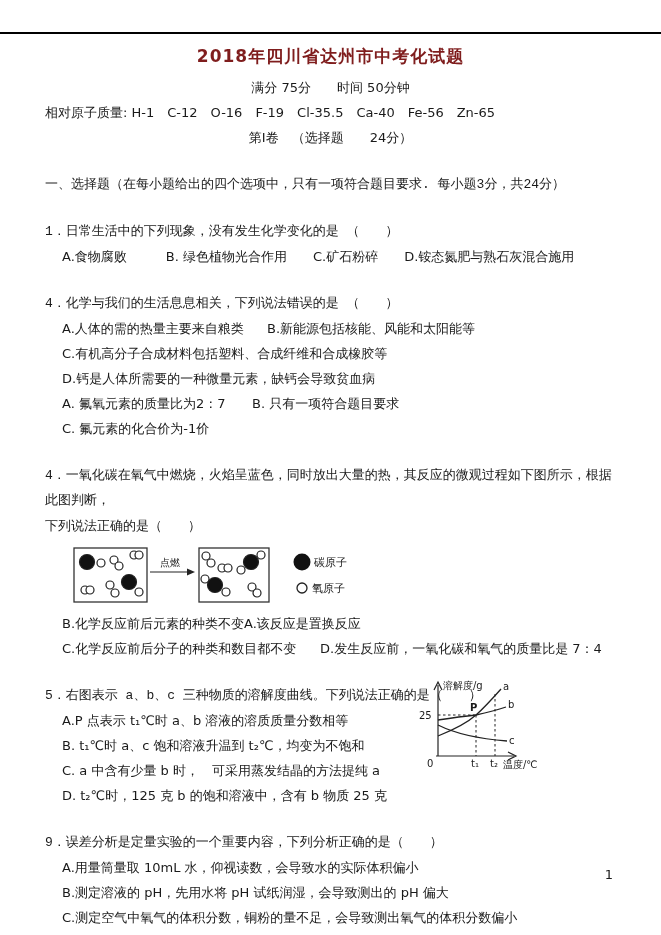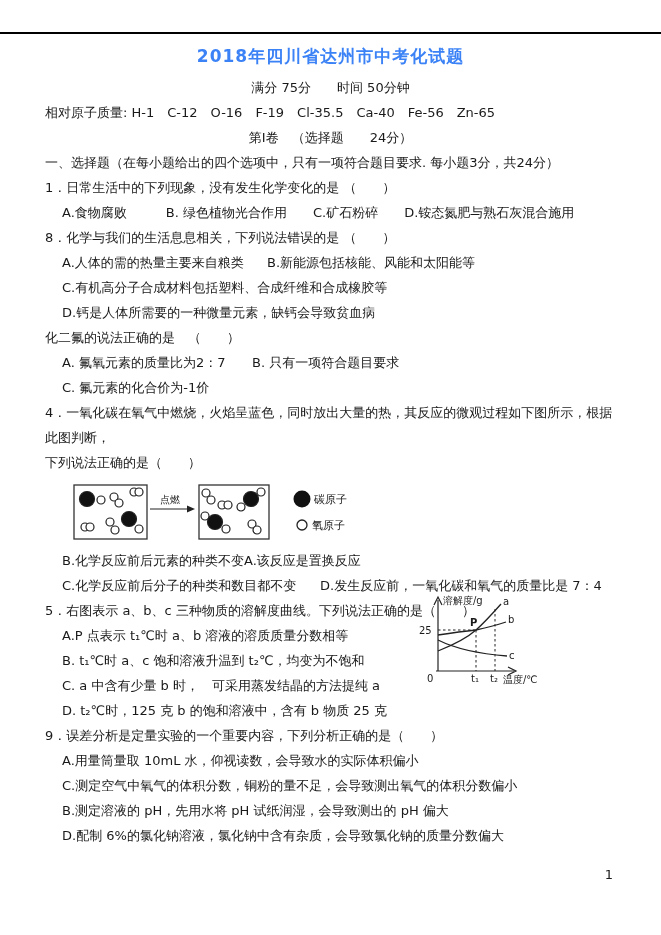--- a/index.html
+++ b/index.html
@@ -3,24 +3,24 @@
 <meta charset="utf-8">
 <style>
   html,body { margin:0; padding:0; background:#e8e8e8; }
   .page {
     width:661px; height:935px; margin:0 auto; background:#ffffff;
     position:relative; overflow:hidden;
     font-family:"DejaVu Sans", sans-serif; color:#1a1a1a; font-size:13px;
   }
   .content { padding:0 45px; }
   .rule { margin-top:32px; border-top:2px solid #000; }
-  .title { text-align:center; color:#3b82f6; font-weight:bold; font-size:17px; margin-top:10px; letter-spacing:1px; }
+  .title { text-align:center; color:#7f1d1d; font-weight:bold; font-size:17px; margin-top:10px; letter-spacing:1px; }
   .line { line-height:25px; white-space:pre-wrap; }
   .center { text-align:center; }
-  .stem { margin-top:0; }
+  .stem { margin-top:22px;font-family:Liberation Mono, monospace; }
   .opt { margin-left:17px; }
   .row { display:flex; margin-left:17px; }
   .row .c1 { flex-shrink:0; }
   .w200 { width:205px; } .w190 { width:190px; } .w258 { width:258px; }
   .q5wrap { position:relative; }
   .q5opts { width:430px; }
   .solub { position:absolute; right:0; top:-6px; }
   .figq4 { margin-left:17px; margin-top:4px; }
   .pagenum { position:absolute; right:48px; top:868px; line-height:14px; }
   svg text { font-family:"DejaVu Sans", sans-serif; }
@@ -33,29 +33,28 @@
   <div class="content">
     <div class="title line">2018年四川省达州市中考化试题</div>
     <div class="line center" style="margin-top:6px">满分 75分　　时间 50分钟</div>
     <div class="line">相对原子质量: H-1　C-12　O-16　F-19　Cl-35.5　Ca-40　Fe-56　Zn-65</div>
     <div class="line center">第I卷　（选择题　　24分）</div>
     <div class="line stem">一、选择题（在每小题给出的四个选项中，只有一项符合题目要求. 每小题3分，共24分）</div>
 
     <div class="line stem">1．日常生活中的下列现象，没有发生化学变化的是 （　　）</div>
     <div class="line opt">A.食物腐败　　　B. 绿色植物光合作用　　C.矿石粉碎　　D.铵态氮肥与熟石灰混合施用</div>
 
-    <div class="line stem">8．化学与我们的生活息息相关，下列说法错误的是 （　　）</div>
+    <div class="line stem">4．化学与我们的生活息息相关，下列说法错误的是 （　　）</div>
     <div class="row">
       <span class="line c1 w200">A.人体的需的热量主要来自粮类</span>
       <span class="line">B.新能源包括核能、风能和太阳能等</span>
     </div>
     <div class="line opt">C.有机高分子合成材料包括塑料、合成纤维和合成橡胶等</div>
     <div class="line opt">D.钙是人体所需要的一种微量元素，缺钙会导致贫血病</div>
 
-    <div class="line">化二氟的说法正确的是　（　　）</div>
     <div class="row">
       <span class="line c1 w190">A. 氟氧元素的质量比为2：7</span>
       <span class="line">B. 只有一项符合题目要求</span>
     </div>
     <div class="row">
       <span class="line c1 w190">C. 氟元素的化合价为-1价</span>
     </div>
 
     <div class="line stem">4．一氧化碳在氧气中燃烧，火焰呈蓝色，同时放出大量的热，其反应的微观过程如下图所示，根据此图判断，</div>
     <div class="line">下列说法正确的是（　　）</div>
@@ -146,19 +145,19 @@
         <text x="79" y="90" font-size="10" fill="#1a1a1a">t₂</text>
         <text x="92" y="91" font-size="10" fill="#1a1a1a">温度/℃</text>
         <text x="92" y="13" font-size="10" fill="#1a1a1a">a</text>
         <text x="97" y="31" font-size="10" fill="#1a1a1a">b</text>
         <text x="98" y="67" font-size="10" fill="#1a1a1a">c</text>
       </svg>
     </div>
 
     <div class="line stem">9．误差分析是定量实验的一个重要内容，下列分析正确的是（　　）</div>
     <div class="line opt">A.用量筒量取 10mL 水，仰视读数，会导致水的实际体积偏小</div>
+    <div class="line opt">B.测定溶液的 pH，先用水将 pH 试纸润湿，会导致测出的 pH 偏大</div>
     <div class="line opt">C.测定空气中氧气的体积分数，铜粉的量不足，会导致测出氧气的体积分数偏小</div>
-    <div class="line opt">B.测定溶液的 pH，先用水将 pH 试纸润湿，会导致测出的 pH 偏大</div>
     <div class="line opt">D.配制 6%的氯化钠溶液，氯化钠中含有杂质，会导致氯化钠的质量分数偏大</div>
   </div>
 
   <div class="pagenum">1</div>
 </div>
 
 </body></html>

